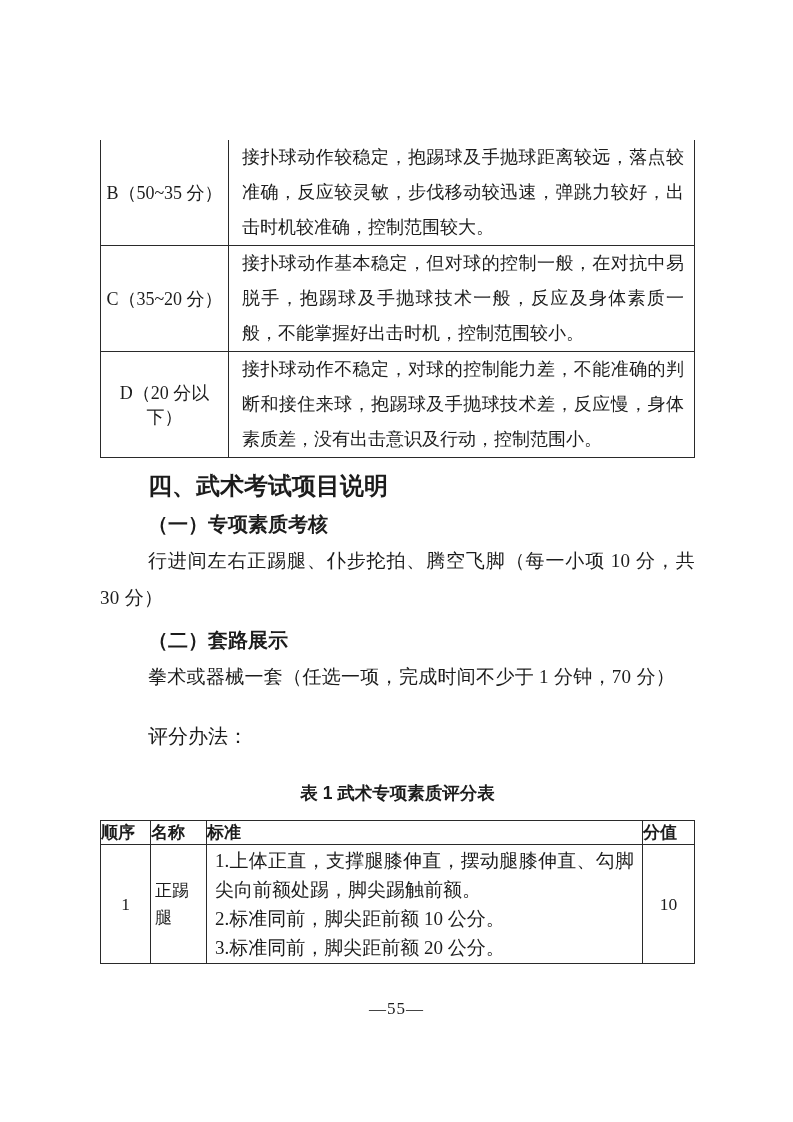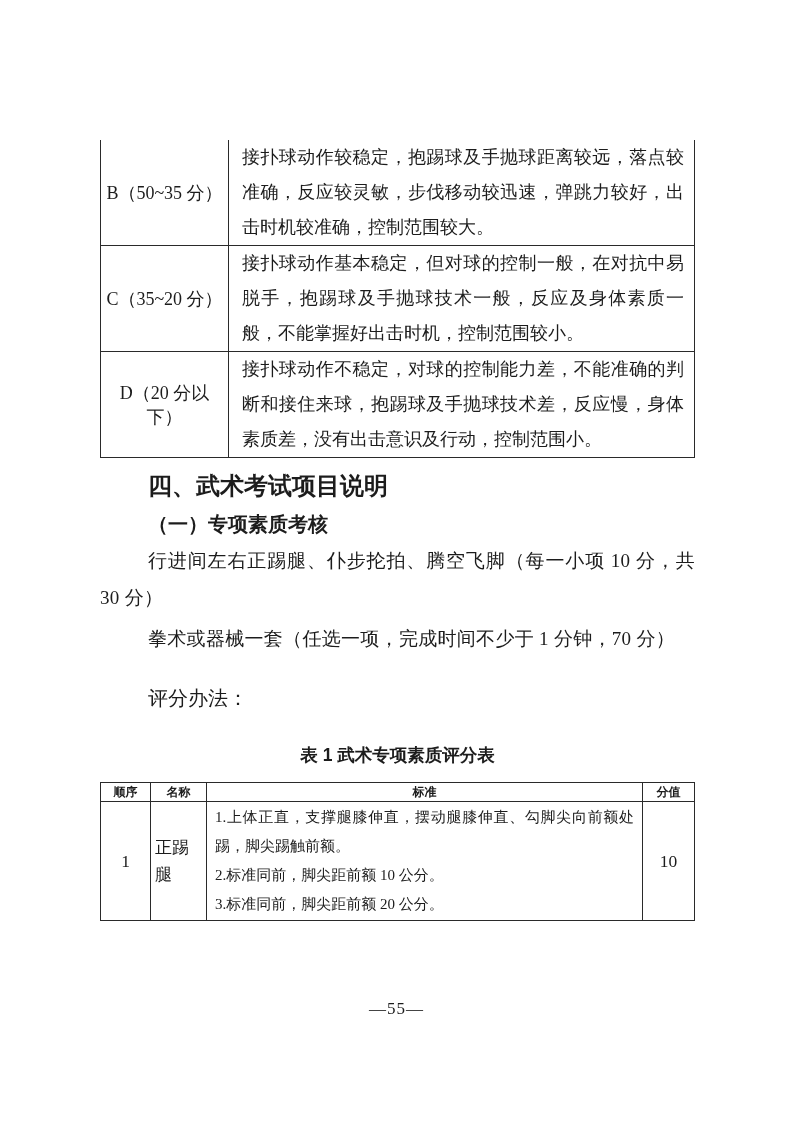--- a/index.html
+++ b/index.html
@@ -85,36 +85,36 @@
     table-layout:fixed;
     margin-top:15px;
   }
   table.score-table th, table.score-table td {
     border:1.5px solid #2a2a2a;
     vertical-align:middle;
   }
   table.score-table th {
     font-family:"Liberation Sans","DejaVu Sans",sans-serif;
     font-weight:bold;
-    font-size:12px;
+    font-size:17px;
     height:19px;
-    text-align:center;
+    text-align:left;
   }
   td.order-cell, td.points-cell {
     text-align:center;
     font-size:17.5px;
   }
   td.name-cell {
     font-size:17px;
     line-height:27px;
     padding:2px 4px;
     text-align:left;
   }
   td.std-cell {
-    font-size:15px;
+    font-size:19px;
     line-height:29px;
     padding:1px 8px;
     text-align:justify;
   }
   tr.score-data-row { height:118px; }
 
   
   .page-num {
     position:absolute;
     top:999px; left:0;
@@ -144,20 +144,21 @@
         <td class="desc-cell">接扑球动作不稳定，对球的控制能力差，不能准确的判断和接住来球，抱踢球及手抛球技术差，反应慢，身体素质差，没有出击意识及行动，控制范围小。</td>
       </tr>
     </tbody>
   </table>
 
   <div class="h-main">四、武术考试项目说明</div>
 
   <div class="h-sub">（一）专项素质考核</div>
   <div class="para">行进间左右正踢腿、仆步抡拍、腾空飞脚（每一小项 10 分，共 30 分）</div>
 
+  <div class="h-sub">（二）套路展示</div>
   <div class="para">拳术或器械一套（任选一项，完成时间不少于 1 分钟，70 分）</div>
 
   <div class="scoring">评分办法：</div>
 
   <div class="table-title">表 1  武术专项素质评分表</div>
 
   <table class="score-table">
     <colgroup>
       <col style="width:50px">
       <col style="width:56px">

